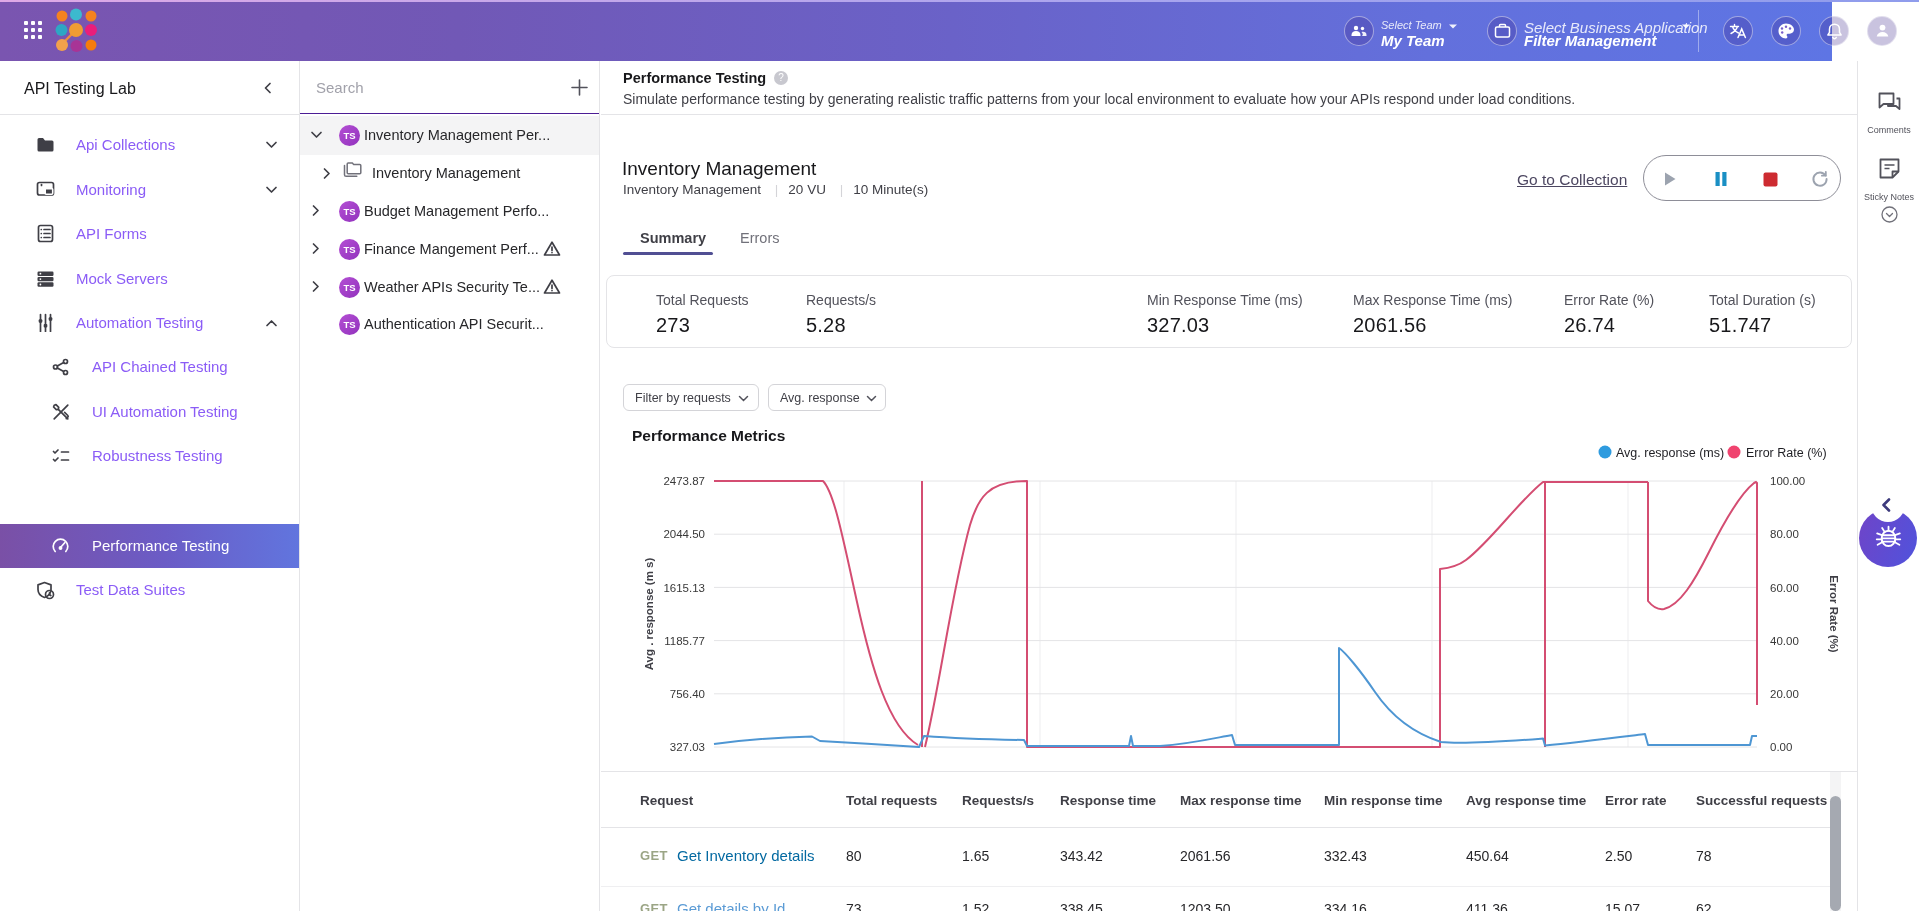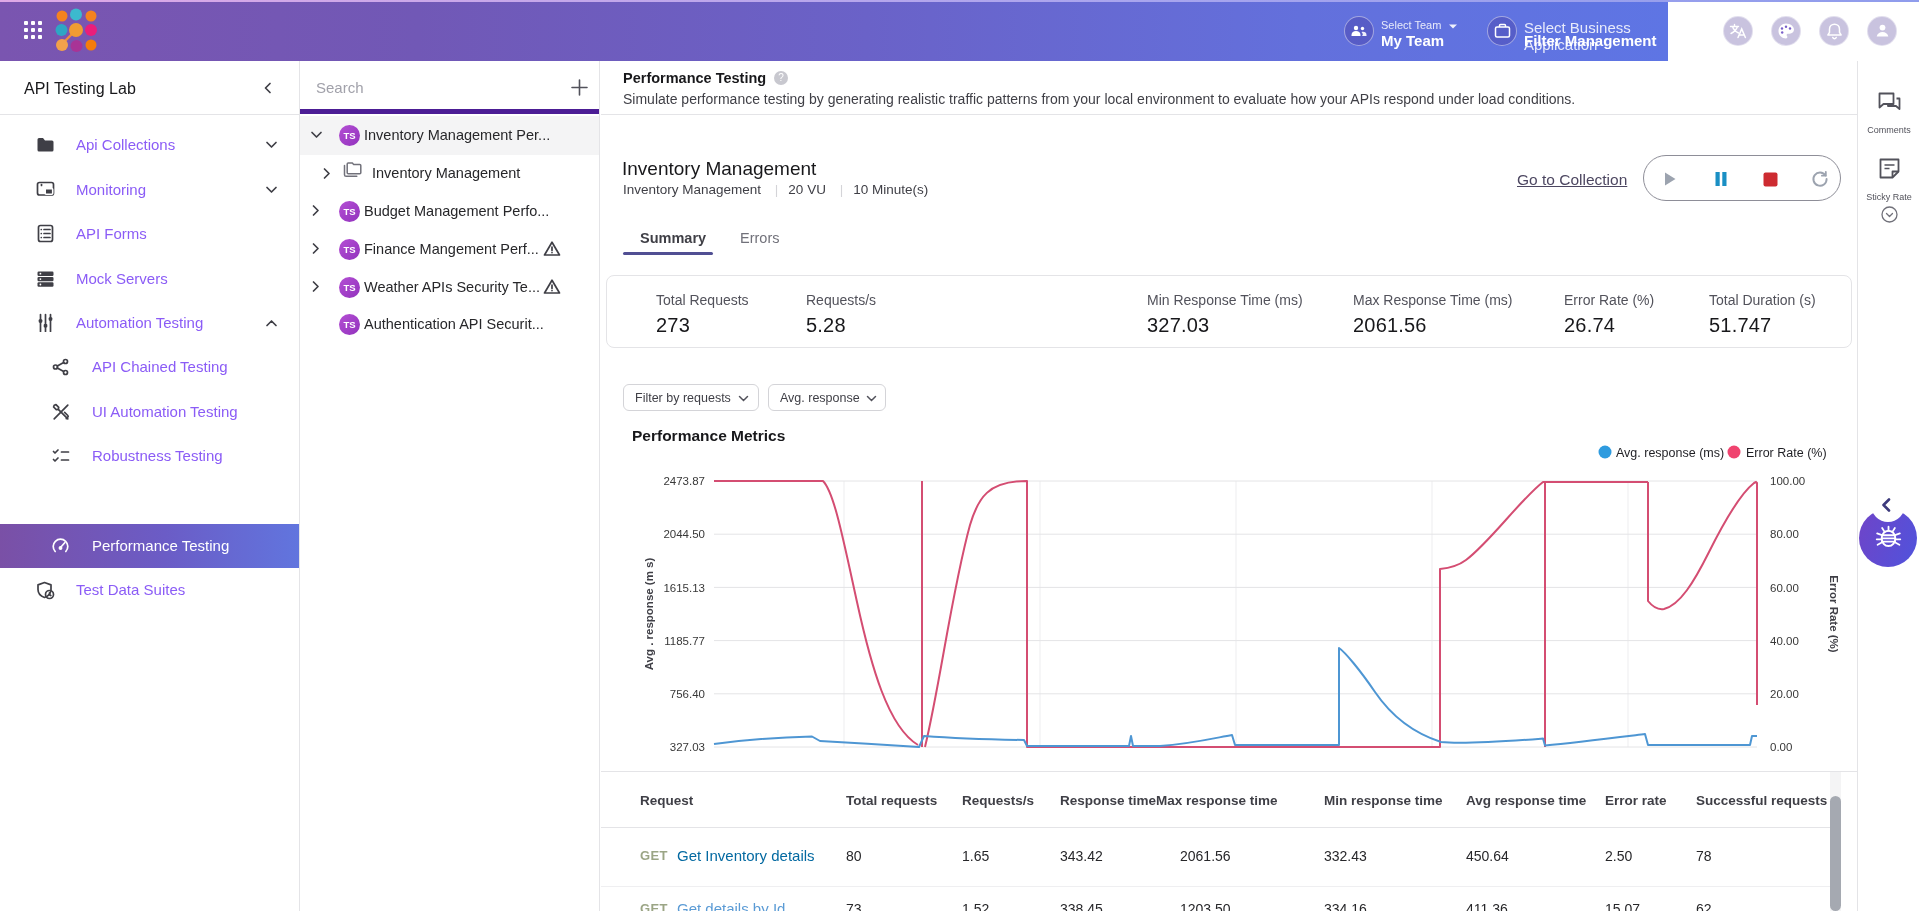--- a/index.html
+++ b/index.html
@@ -1,29 +1,29 @@
 <!DOCTYPE html>
 <html><head>
 <meta charset="utf-8">
 <style>
 * { margin:0; padding:0; box-sizing:border-box; }
 html,body { width:1919px; height:911px; overflow:hidden; font-family:"Liberation Sans",sans-serif; background:#fff; }
 .abs { position:absolute; }
-#topbar { position:absolute; left:0; top:0; width:1668px; height:61px;
-  background:linear-gradient(90deg,#7a55b0 0%,#7158b6 25%,#6a62c8 52%,#6370dc 78%,#5e75e4 100%); }
+#topbar { position:absolute; left:0; top:0; width:1832px; height:61px;
+  background:linear-gradient(90deg,#7a55b0 0%,#7158b6 25%,#6a62c8 52%,#6370dc 78%,#5e75e4 100%);font-style:italic; }
 #topstripe { position:absolute; left:0; top:0; width:1919px; height:2px;
   background:linear-gradient(90deg,#dfa9e6,#a8a5ee 60%,#8f9cec 100%); }
 .wt { color:#fff; }
 #sidenav { position:absolute; left:0; top:61px; width:300px; height:850px; background:#fff; border-right:1px solid #e4e4e7; }
 #snhead { position:absolute; left:0; top:0; width:299px; height:54px; border-bottom:1px solid #e4e4e7; }
 .snitem { position:absolute; left:0; width:299px; height:44px; color:#8b5cf6; font-size:15px; }
 .snitem .txt { position:absolute; top:13px; }
 .snitem svg { position:absolute; }
 #treepanel { position:absolute; left:300px; top:61px; width:300px; height:850px; background:#fff; border-right:1px solid #e4e4e7; }
-#searchrow { position:absolute; left:0; top:0; width:299px; height:53px; border-bottom:5px solid #4c1d95; }
+#searchrow { position:absolute; left:0; top:0; width:299px; height:53px; border-bottom:1px solid #4c1d95; }
 .trow { position:absolute; left:0; width:300px; height:38px; font-size:14.5px; color:#27272a; }
 .tsbadge { position:absolute; width:21px; height:21px; border-radius:50%; background:linear-gradient(135deg,#b44fd4,#9232bd);
   color:#fff; font-size:9.5px; font-weight:bold; text-align:center; line-height:21px; }
 #main { position:absolute; left:601px; top:61px; width:1256px; height:850px; background:#fff; }
 #rail { position:absolute; left:1857px; top:61px; width:62px; height:850px; background:#fff; border-left:1px solid #e4e4e7; }
 .ico { stroke:#3f3f46; fill:none; stroke-width:1.7; stroke-linecap:round; stroke-linejoin:round; }
 .cell { position:absolute; }
 .stlabel { font-size:14px; color:#52525b; }
 .stval { font-size:20px; color:#18181b; margin-top:6px; letter-spacing:0.2px; }
 .thead { position:absolute; top:732px; font-size:13.5px; color:#3f3f46; font-weight:bold; }
@@ -366,21 +366,21 @@
     <svg style="position:absolute;left:97px;top:10px" width="11" height="8" viewBox="0 0 11 8">
         <path d="M1.5 1.5 L5.5 5.5 L9.5 1.5" fill="none" stroke="#52525b" stroke-width="1.5" stroke-linecap="round"></path>
       </svg>
   </div>
   <div class="abs" style="left:31px;top:366px;font-size:15.5px;font-weight:bold;color:#18181b">Performance Metrics</div>
   <div class="abs" style="left:0;top:710px;width:1256px;height:1px;background:#e4e4e7"></div>
   <div class="thead" style="left:39px">Request</div>
   <div class="thead" style="left:245px">Total requests</div>
   <div class="thead" style="left:361px">Requests/s</div>
   <div class="thead" style="left:459px">Response time</div>
-  <div class="thead" style="left:555px">Max response time</div>
+  <div class="thead" style="left:579px">Max response time</div>
   <div class="thead" style="left:723px">Min response time</div>
   <div class="thead" style="left:865px">Avg response time</div>
   <div class="thead" style="left:1004px">Error rate</div>
   <div class="thead" style="left:1095px">Successful requests</div>
   <div class="abs" style="left:0;top:766px;width:1240px;height:1px;background:#e4e4e7"></div>
   <div class="tcell" style="left:39px;top:787px;font-size:13px;font-weight:bold;color:#9ba585;letter-spacing:.3px">GET</div>
   <div class="tcell" style="left:76px;top:786px;color:#0369a1;font-size:15px">Get Inventory details</div>
   <div class="tcell" style="left:245px;top:787px">80</div>
   <div class="tcell" style="left:361px;top:787px">1.65</div>
   <div class="tcell" style="left:459px;top:787px">343.42</div>
@@ -462,21 +462,21 @@
     </g>
   </svg>
   <div class="abs" style="left:0;top:64px;width:62px;text-align:center;font-size:9px;color:#52525b">Comments</div>
   <svg style="position:absolute;left:21px;top:97px" width="21" height="21" viewBox="0 0 21 21">
     <g fill="none" stroke="#52525b" stroke-width="1.8" stroke-linejoin="round">
       <path d="M1.5 1.5h18v12l-6 6h-12z"></path>
       <path d="M13.5 19v-5.5h6"></path>
       <path d="M5.5 7h10M5.5 10.5h5" stroke-width="1.6"></path>
     </g>
   </svg>
-  <div class="abs" style="left:0;top:131px;width:62px;text-align:center;font-size:9px;color:#52525b">Sticky Rate</div>
+  <div class="abs" style="left:0;top:131px;width:62px;text-align:center;font-size:9px;color:#52525b">Sticky Notes</div>
   <svg style="position:absolute;left:23px;top:145px" width="17" height="17" viewBox="0 0 17 17">
     <circle cx="8.5" cy="8.5" r="7.5" fill="none" stroke="#71717a" stroke-width="1.3"></circle>
     <path d="M5.5 7.5l3 3 3-3" fill="none" stroke="#71717a" stroke-width="1.3" stroke-linecap="round" stroke-linejoin="round"></path>
   </svg>
 </div>
 <div class="abs" style="left:1859px;top:509px;width:58px;height:58px;border-radius:50%;background:linear-gradient(110deg,#6f44c8,#5053dc)"></div>
 <div class="abs" style="left:1871px;top:488px;width:34px;height:34px;border-radius:50%;background:#fff"></div>
 <svg style="position:absolute;left:1879px;top:497px" width="14" height="16" viewBox="0 0 14 16">
     <path d="M10 2.5 L4.5 8 L10 13.5" fill="none" stroke="#3d3a7c" stroke-width="2.6" stroke-linecap="round" stroke-linejoin="round"></path>
   </svg>

